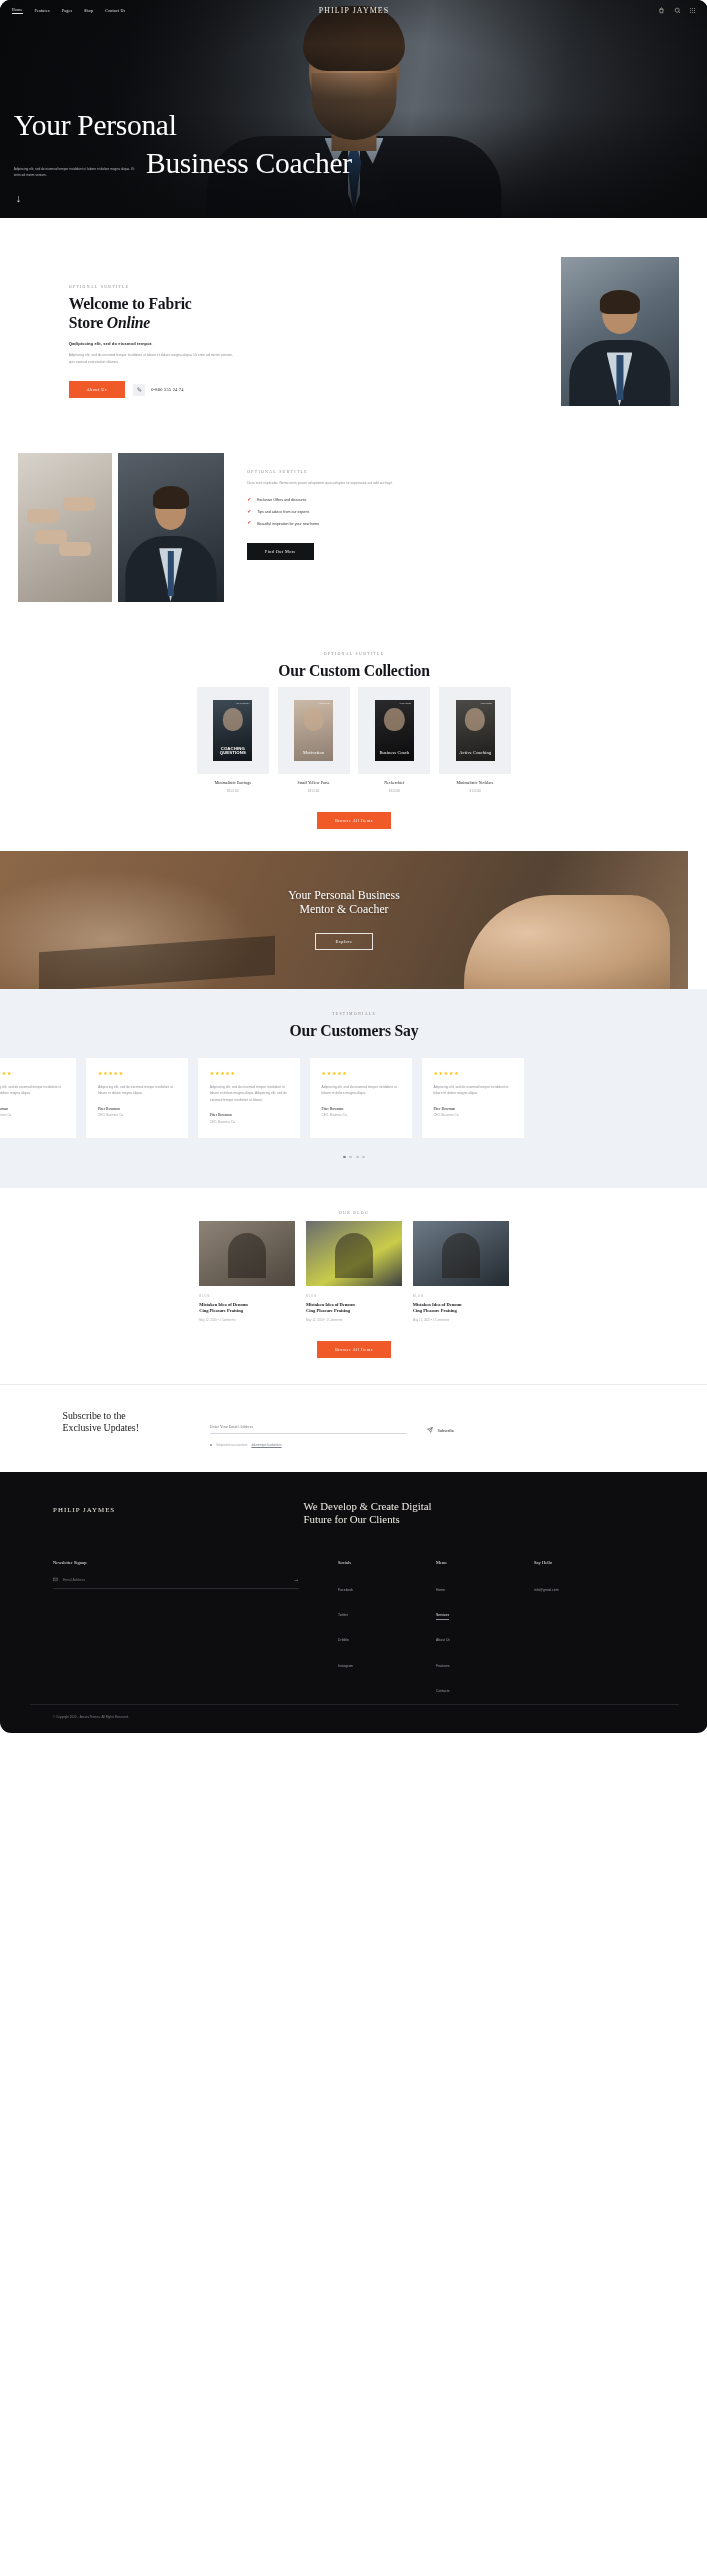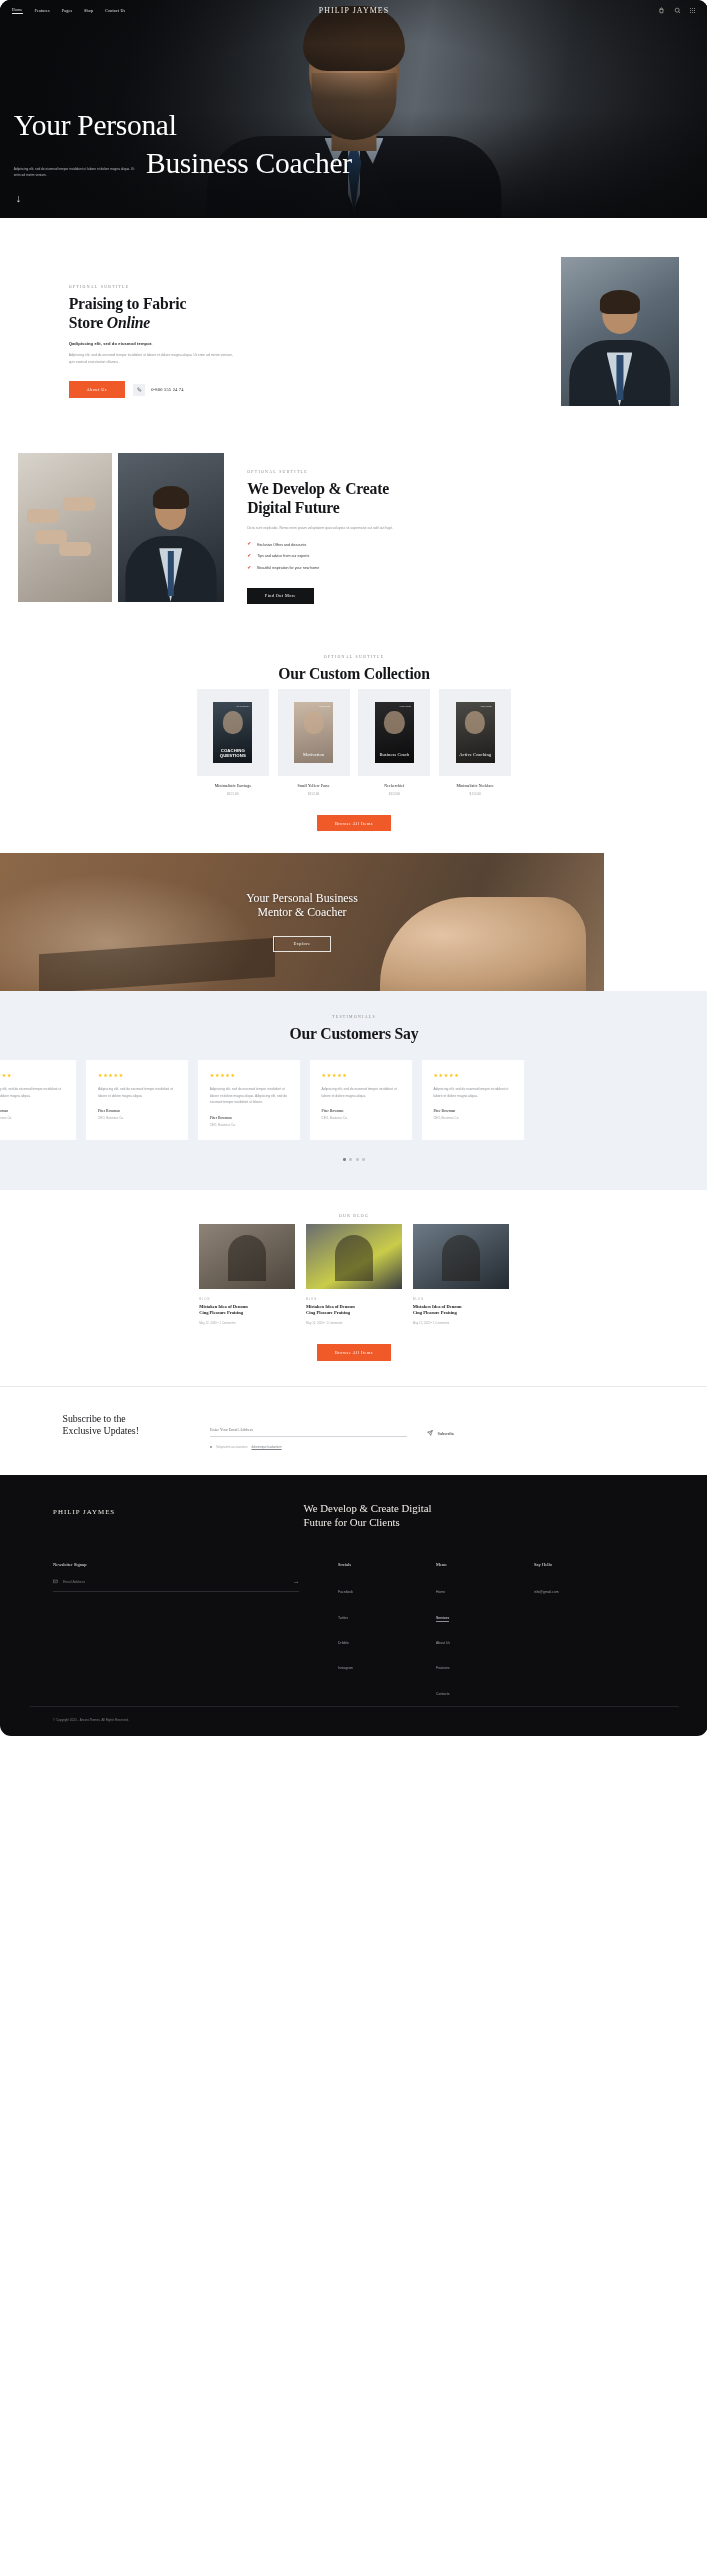--- a/index.html
+++ b/index.html
@@ -159,21 +159,21 @@
   .book.b3 { background:linear-gradient(170deg,#2a2a2c,#0b0b0c); }
   .book.b4 { background:linear-gradient(170deg,#4b4a46,#1d1c1a); }
   .book .bfig { position:absolute; left:50%; top:14%; transform:translateX(-50%); width:52%; height:38%; border-radius:50% 50% 46% 46%; background:rgba(200,170,140,.62); }
   .book .btop { position:absolute; right:2.9px; top:2.9px; font-size:2.2px; color:rgba(255,255,255,.75); }
   .prod-name { font-family:"Liberation Serif", serif; font-size:3.9px; color:#17181b; margin-bottom:3.9px; letter-spacing:0.1px; }
   .prod-price { font-family:"Liberation Serif", serif; font-size:3.5px; color:#9a9da1; }
   .center-btn { text-align:center; margin-top:14.7px; }
 
   
   .cta {
-    position:relative; width:604px; height:138px; overflow:hidden;
+    position:relative; width:688px; height:138px; overflow:hidden;
     display:flex; align-items:center; justify-content:center;
     background:linear-gradient(115deg,#c08f63 0%,#a97c55 28%,#8e6b4c 52%,#6d5742 74%,#b99673 100%);
   }
   .cta-ov { position:absolute; inset:0; background:rgba(40,30,22,.34); }
   .cta-blur1 { position:absolute; left:-39px; top:19.7px; width:295px; height:138px; background:radial-gradient(ellipse,rgba(255,235,210,.35),transparent 70%); }
   .cta-hand { position:absolute; right:17.7px; bottom:0; width:206px; height:94px; background:radial-gradient(ellipse at 30% 40%,#e2c3a4,#c39d78 60%,#9d7a59 100%); border-radius:88px 39px 0 0; }
   .cta-lap { position:absolute; left:39px; bottom:5.9px; width:236px; height:39px; background:rgba(30,24,18,.45); transform:skewY(-4deg); }
   .cta-inner { position:relative; z-index:5; text-align:center; }
   .cta-title { font-family:"Liberation Serif", serif; color:#fff; font-size:11.8px; line-height:1.18; margin-bottom:11.8px; text-shadow:0 1px 2.9px rgba(0,0,0,.35); }
   .btn-ghost {
@@ -321,21 +321,21 @@
       <div class="hero-t2">Business Coacher</div>
       <p class="hero-p">Adipiscing elit, sed do eiusmod tempor incididunt ut labore et dolore magna aliqua. Ut enim ad minim veniam.</p>
       <div class="hero-arrow">↓</div>
     </div>
   </section>
 
   <section class="sec welcome">
     <div class="welcome-left">
       <div class="eyebrow">OPTIONAL SUBTITLE</div>
       <h2 class="h2">
-        <span>Praising to Fabric</span><br>
+        <span>Welcome to Fabric</span><br>
         <span>Store </span><em>Online</em>
       </h2>
       <div class="lead">Qadipiscing elit, sed do eiusmod tempor.</div>
       <p class="body-s">Adipiscing elit, sed do eiusmod tempor incididunt ut labore et dolore magna aliqua. Ut enim ad minim veniam, quis nostrud exercitation ullamco .</p>
       <div class="btn-row">
         <button class="btn-orange">About Us</button>
         <div class="phone-box">
           <div class="phone-ic">
             <svg width="4.9" height="4.9" viewBox="0 0 24 24" fill="none" stroke="#3c3c3c" stroke-width="2">
               <path d="M5 4h4l2 5-2.5 1.5a12 12 0 0 0 5 5L15 13l5 2v4a2 2 0 0 1-2 2A16 16 0 0 1 3 6a2 2 0 0 1 2-2z"></path>
@@ -373,24 +373,20 @@
           <div class="bd"></div>
             <div class="sh"></div>
             <div class="ti"></div>
           <div class="hd"></div>
             <div class="hr"></div>
         </div>
       </div>
     </div>
     <div class="dev-right">
       <div class="eyebrow">OPTIONAL SUBTITLE</div>
-      <h2 class="h2">
-        <span>We Develop &amp; Create</span><br>
-        <span>Digital Future</span>
-      </h2>
       <p class="body-s">Dicta sunt explicabo. Nemo enim ipsam voluptatem quia voluptas sit aspernatur aut odit aut fugit.</p>
       <ul class="ticks">
         <li>
             <span class="tick">✔</span>
             <span>Exclusive Offers and discounts</span>
           </li>
         <li>
             <span class="tick">✔</span>
             <span>Tips and advice from our experts</span>
           </li>

